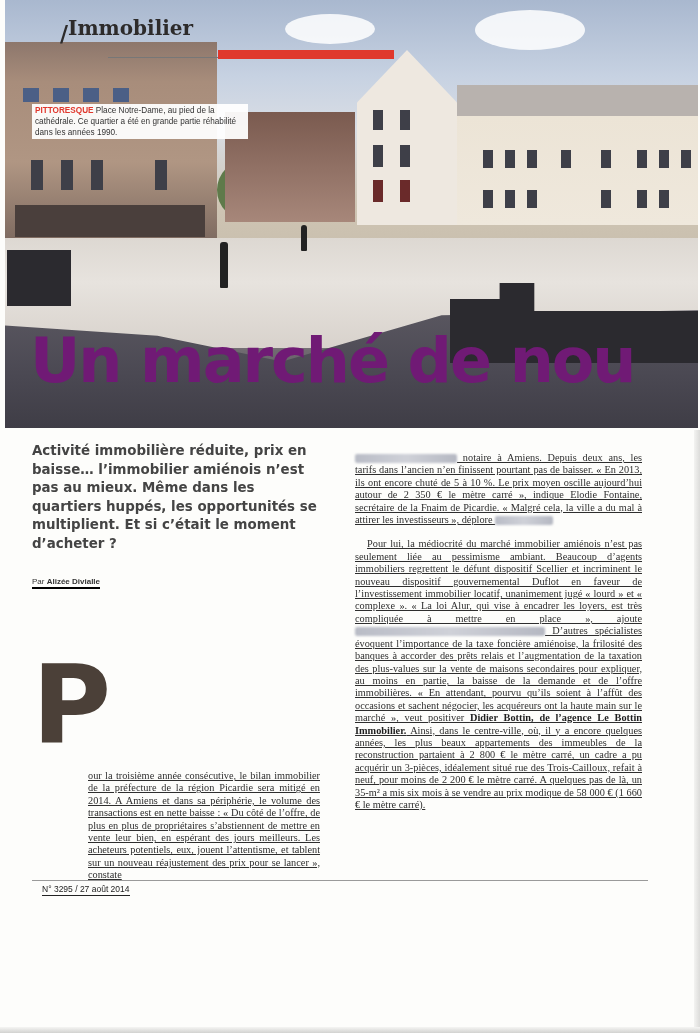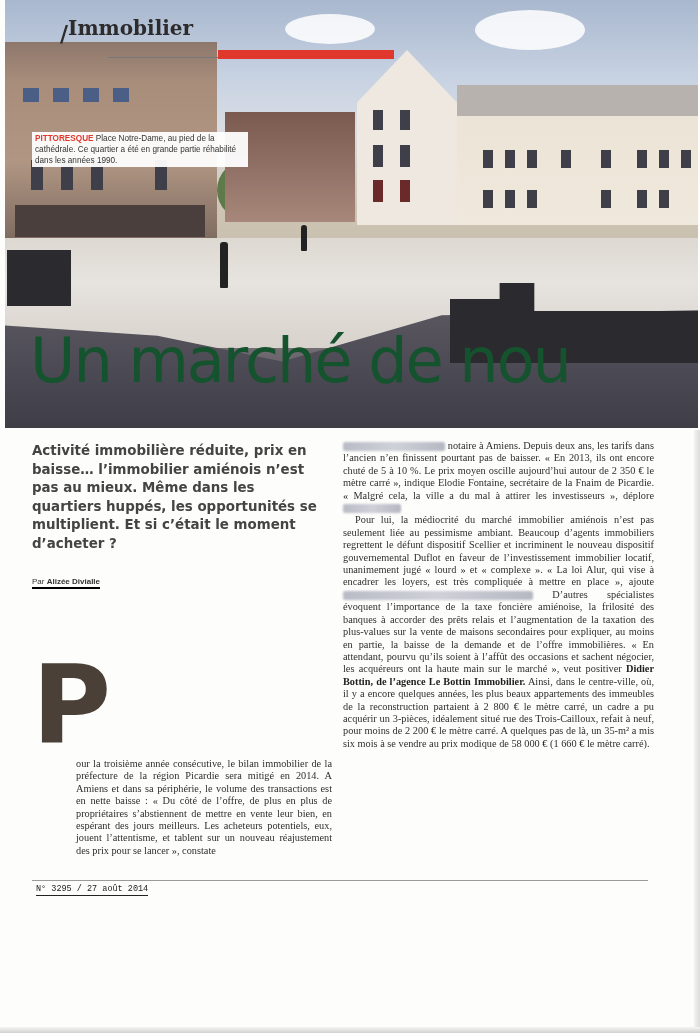--- a/index.html
+++ b/index.html
@@ -44,28 +44,28 @@
     .kicker-bar {
       position: absolute; left: 218px; top: 50px; width: 176px; height: 9px; background: #e0382d;
     }
     .kicker-rule {
       position: absolute; left: 108px; top: 57px; width: 110px; height: 1px; background: #777;
     }
 
     .caption {
       position: absolute; left: 32px; top: 104px; background: rgba(255,255,255,0.94);
       padding: 1px 3px; width: 210px;
-      font-family: "Liberation Sans", sans-serif; font-size: 8.2px; line-height: 11px; color: #333; margin-top: 28px;
+      font-family: "Liberation Sans", sans-serif; font-size: 8.2px; line-height: 11px; color: #333;
     }
     .caption-tag { color: #e0382d; font-weight: bold; }
 
     .headline {
       position: absolute; left: 30px; top: 330px;
-      font-family: "DejaVu Sans", sans-serif; font-weight: normal; font-size: 62px;
-      color: #14532d; letter-spacing: -2px; line-height: 1; white-space: nowrap;
+      font-family: "DejaVu Sans", sans-serif; font-weight: bold; font-size: 62px;
+      color: #701a75; letter-spacing: -2px; line-height: 1; white-space: nowrap;
     }
 
     .standfirst {
       position: absolute; left: 32px; top: 442px; width: 290px;
       font-family: "DejaVu Sans", sans-serif; font-weight: bold; font-size: 13.4px;
       line-height: 18.5px; color: #444;
     }
     .byline {
       position: absolute; left: 32px; top: 577px;
       font-family: "Liberation Sans", sans-serif; font-size: 8px; color: #333;
@@ -75,37 +75,37 @@
 
     .dropcap {
       position: absolute; left: 32px; top: 657px;
       font-family: "DejaVu Sans", sans-serif; font-weight: bold; font-size: 108px;
       color: #4b4038; line-height: 0.9;
     }
     .col {
       position: absolute; font-size: 10.3px; line-height: 12.4px; text-align: justify;
       color: #2e2e2e;
     }
-    .col p { margin: 0; }
+    .col p { margin: 12px; text-decoration: underline; }
     .col .indent { text-indent: 12px; }
     .col-left { left: 32px; top: 758px; width: 300px; }
     .col-left .first-line { padding-left: 44px; }
     .col-right { left: 343px; top: 440px; width: 311px; }
     .blur {
       display: inline-block; background: linear-gradient(90deg, #b9bcc6, #cfd1d8, #b5b8c2);
       filter: blur(1.2px); height: 9px; vertical-align: middle; border-radius: 2px;
     }
     .bold { font-weight: bold; color: #1e1e1e; }
 
     .footer-rule {
       position: absolute; left: 32px; top: 880px; width: 616px; height: 1px; background: #9a9a9a;
     }
     .folio {
-      position: absolute; left: 36px; top: 884px;
-      font-family: Liberation Mono, monospace; font-size: 8.5px; color: #222;
+      position: absolute; left: 42px; top: 884px;
+      font-family: Liberation Sans, sans-serif; font-size: 8.5px; color: #222;
       border-bottom: 1.5px solid #222; padding-bottom: 1px;
     }
     .page-edge {
       position: absolute; right: 0; top: 430px; width: 6px; height: 600px;
       background: linear-gradient(90deg, #f3f3f1, #dcdcda);
     }
     .page-bottom {
       position: absolute; left: 0; bottom: 0; width: 700px; height: 6px;
       background: linear-gradient(180deg, #f5f5f3, #d2d2d0);
     }

